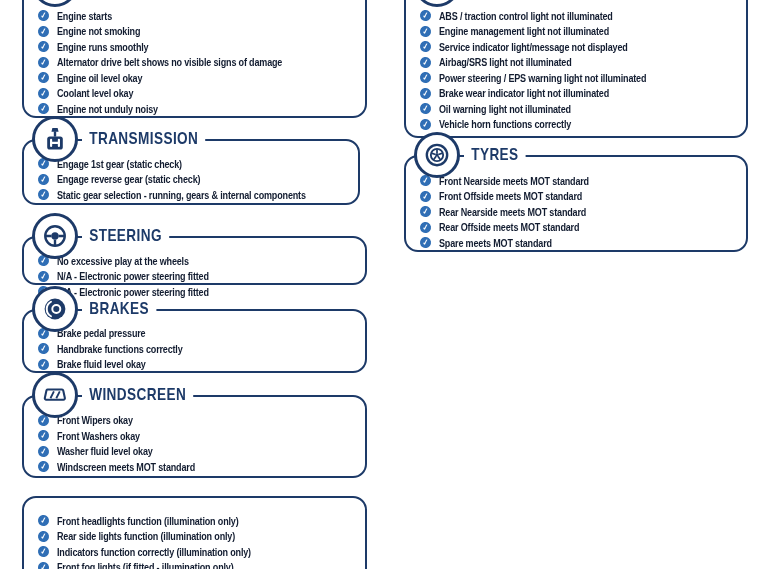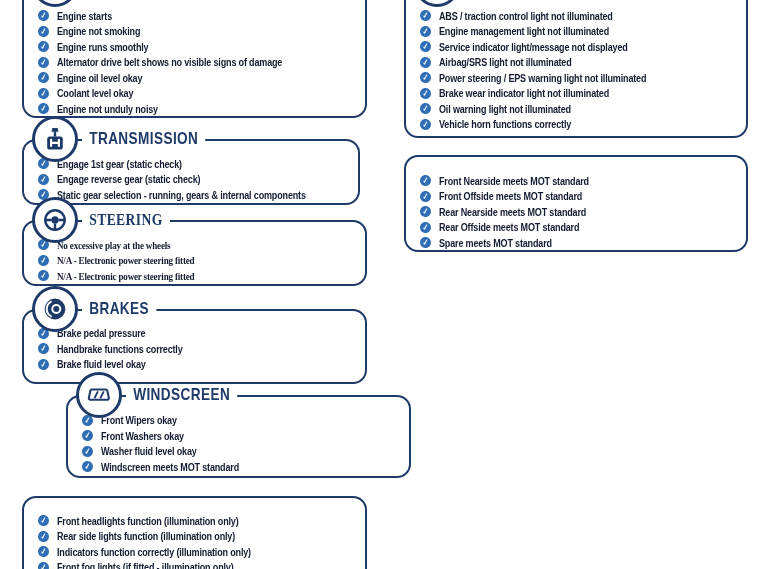--- a/index.html
+++ b/index.html
@@ -139,21 +139,21 @@
         <li class="item">
       <span class="check">✓</span>
       <span class="label">Engage reverse gear (static check)</span>
     </li>
         <li class="item">
       <span class="check">✓</span>
       <span class="label">Static gear selection - running, gears &amp; internal components</span>
     </li>
       </ul>
     </section>
-    <section class="panel" style="left: 22px; top: 220px; width: 345px; height: 66px; font-family: Liberation Serif, serif;">
+    <section class="panel" style="left: 22px; top: 236px; width: 345px; height: 49px;">
       <div class="legend">
         <span class="icon-circle">
           <span class="icon-svg">
             <svg viewBox="0 0 24 24" fill="none" stroke="currentColor">
               <circle cx="12" cy="12" r="9" stroke-width="2.2"></circle>
               <circle cx="12" cy="12" r="3.4" fill="currentColor" stroke="none"></circle>
               <path d="M3.2 12h5.6M15.2 12h5.6M12 15.4V20.8" stroke-width="2.2"></path>
             </svg>
           </span>
         </span>
@@ -167,21 +167,21 @@
         <li class="item">
       <span class="check">✓</span>
       <span class="label">N/A - Electronic power steering fitted</span>
     </li>
         <li class="item">
       <span class="check">✓</span>
       <span class="label">N/A - Electronic power steering fitted</span>
     </li>
       </ul>
     </section>
-    <section class="panel" style="left: 22px; top: 309px; width: 345px; height: 75px;">
+    <section class="panel" style="left: 22px; top: 309px; width: 345px; height: 64px;">
       <div class="legend">
         <span class="icon-circle">
           <span class="icon-svg">
             <svg viewBox="0 0 24 24">
               <circle cx="12" cy="12" r="9.6" fill="currentColor"></circle>
               <circle cx="13.2" cy="12" r="3.7" fill="none" stroke="#fff" stroke-width="1.8"></circle>
               <path d="M8.3 5.3a7.7 7.7 0 0 0 0 13.4" fill="none" stroke="#fff" stroke-width="1.8" stroke-linecap="round"></path>
             </svg>
           </span>
         </span>
@@ -195,21 +195,21 @@
         <li class="item">
       <span class="check">✓</span>
       <span class="label">Handbrake functions correctly</span>
     </li>
         <li class="item">
       <span class="check">✓</span>
       <span class="label">Brake fluid level okay</span>
     </li>
       </ul>
     </section>
-    <section class="panel" style="left: 22px; top: 395px; width: 345px; height: 83px; margin-left: 44px;">
+    <section class="panel" style="left: 22px; top: 395px; width: 345px; height: 83px;">
       <div class="legend">
         <span class="icon-circle">
           <span class="icon-svg">
             <svg viewBox="0 0 24 24" fill="none" stroke="currentColor">
               <path d="M5.6 7h12.8a1.2 1.2 0 0 1 1.2.9l1.5 6.8a1.3 1.3 0 0 1-1.3 1.6H3.9a1.3 1.3 0 0 1-1.3-1.6l1.5-6.8A1.2 1.2 0 0 1 5.6 7z" stroke-width="1.9" stroke-linejoin="round"></path>
               <path d="M7.8 15 11 8.6M13.2 15l3.2-6.4" stroke-width="1.7"></path>
             </svg>
           </span>
         </span>
         <h2 class="title">WINDSCREEN</h2>
@@ -289,20 +289,39 @@
       <span class="check">✓</span>
       <span class="label">Oil warning light not illuminated</span>
     </li>
         <li class="item">
       <span class="check">✓</span>
       <span class="label">Vehicle horn functions correctly</span>
     </li>
       </ul>
     </section>
     <section class="panel" style="left: 404px; top: 155px; width: 344px; height: 97px;">
+      <div class="legend">
+        <span class="icon-circle">
+          <span class="icon-svg">
+            <svg viewBox="0 0 24 24" fill="none" stroke="currentColor">
+              <circle cx="12" cy="12" r="9.4" stroke-width="2.2"></circle>
+              <circle cx="12" cy="12" r="5.7" stroke-width="1.7"></circle>
+              <circle cx="12" cy="12" r="1.6" fill="currentColor" stroke="none"></circle>
+              <g stroke-width="1.6">
+                <path d="M12 10.6V6.6"></path>
+                <path d="M12 10.6V6.6" transform="rotate(72 12 12)"></path>
+                <path d="M12 10.6V6.6" transform="rotate(144 12 12)"></path>
+                <path d="M12 10.6V6.6" transform="rotate(216 12 12)"></path>
+                <path d="M12 10.6V6.6" transform="rotate(288 12 12)"></path>
+              </g>
+            </svg>
+          </span>
+        </span>
+        <h2 class="title">TYRES</h2>
+      </div>
       <ul class="checklist" style="padding-top: 16px;">
         <li class="item">
       <span class="check">✓</span>
       <span class="label">Front Nearside meets MOT standard</span>
     </li>
         <li class="item">
       <span class="check">✓</span>
       <span class="label">Front Offside meets MOT standard</span>
     </li>
         <li class="item">

